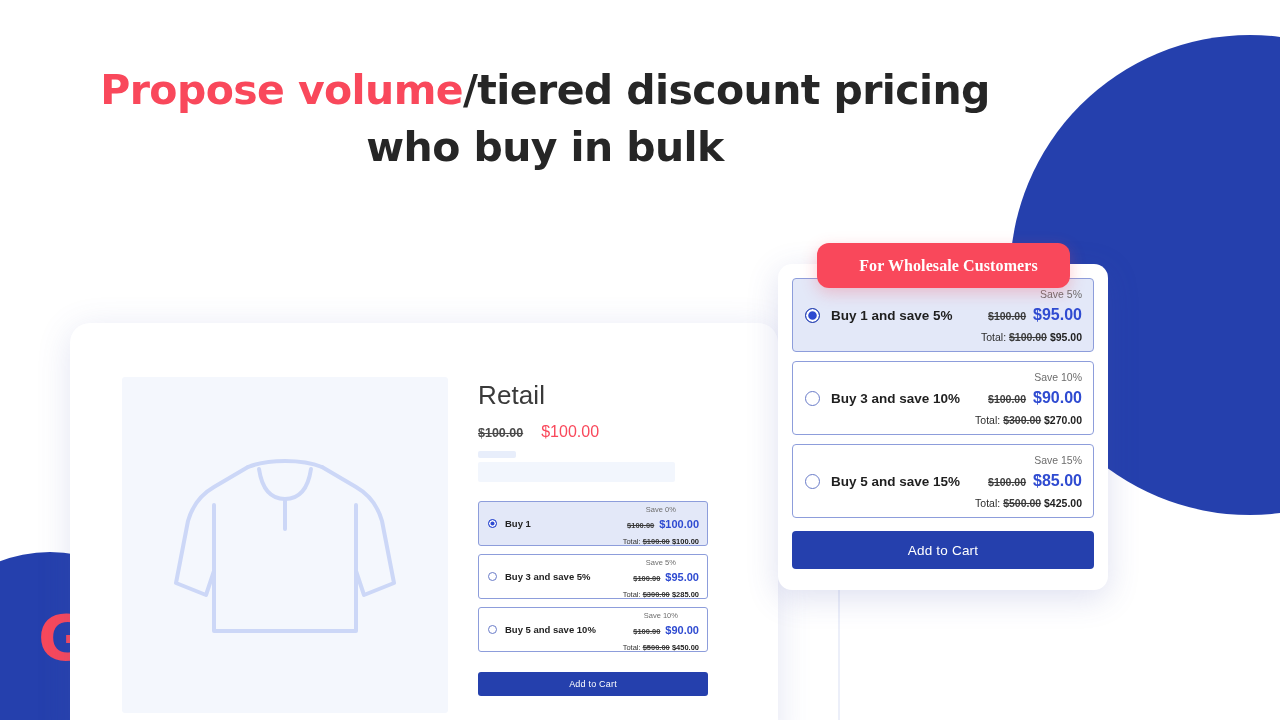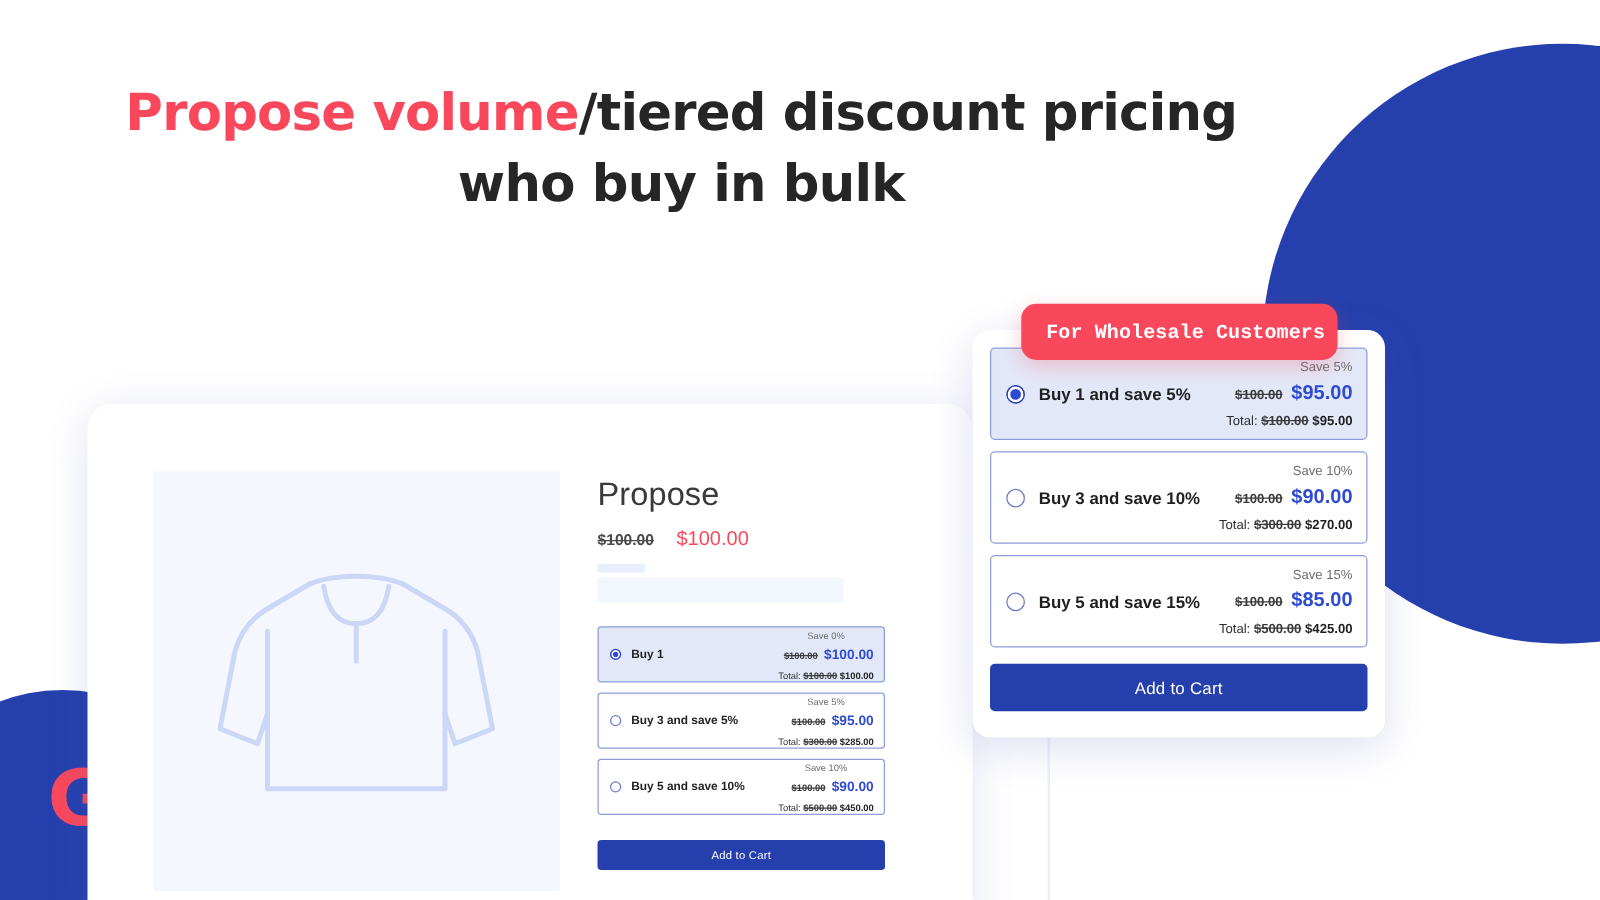--- a/index.html
+++ b/index.html
@@ -209,21 +209,21 @@
     letter-spacing: 0.2px;
   }
 
   
   .badge {
     position: absolute;
     border-radius: 11px;
     display: flex;
     align-items: center;
     justify-content: center;
-    font-family: Liberation Mono, monospace;
+    font-family: Liberation Serif, serif;
     font-weight: 800;
     color: #ffffff;
     z-index: 9;
     letter-spacing: 0.1px;
     padding-left: 10px;
   }
   .badge-retail {
     left: 386px; top: 297px;
     width: 142px; height: 50px;
     background: #4461f2;
@@ -351,21 +351,21 @@
             <path d="M40 126 L40 186 L182 186 L182 126"></path>
             <path d="M40 60 L40 126"></path>
             <path d="M182 60 L182 126"></path>
             <path d="M85 24 C88 44 97 54 111 54 C125 54 134 44 137 24"></path>
             <path d="M111 54 L111 84"></path>
           </svg>
         </span>
       </div>
 
       <div class="retail-details">
-        <div class="product-title">Propose</div>
+        <div class="product-title">Retail</div>
         <div class="price-row">
           <span class="price-old">$100.00</span>
           <span class="price-new">$100.00</span>
         </div>
         <div class="skeleton-sm"></div>
         <div class="skeleton-lg"></div>
 
         <div class="tier-list-retail">
 
           <div class="tier-retail selected">

